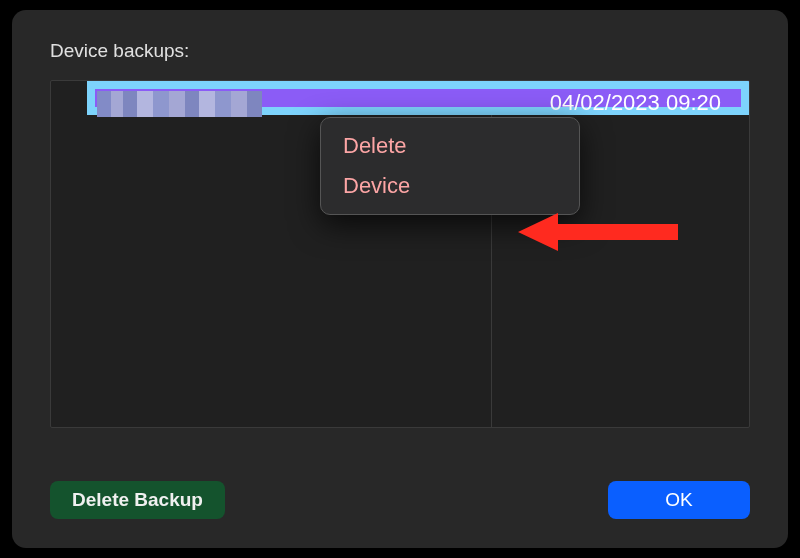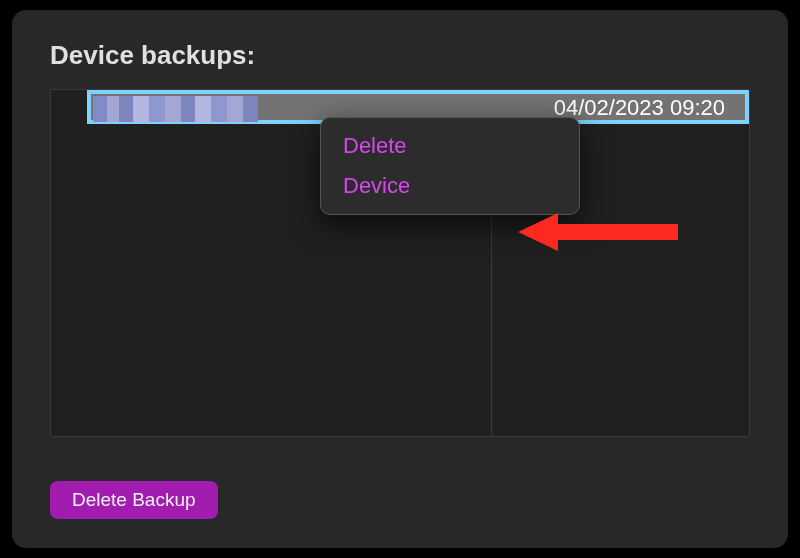--- a/index.html
+++ b/index.html
@@ -16,41 +16,41 @@
     left: 12px;
     top: 10px;
     width: 776px;
     height: 538px;
     background: #282828;
     border-radius: 14px;
     padding: 30px 38px 28px 38px;
   }
   .title {
     color: #e0e0e0;
-    font-size: 26px;
-    font-weight: 700;
+    font-size: 19px;
+    font-weight: 400;
     margin-bottom: 18px;
   }
   .list {
     width: 700px;
     height: 348px;
     background: #202020;
     border: 1px solid #3a3a3a;
     border-radius: 2px;
     position: relative;
     overflow: hidden;
   }
   .list-row {
     position: absolute;
     top: 0;
     left: 0;
     right: 0;
     height: 34px;
-    background: #737373;
-    border: 4px solid #7dd3fc;
+    background: #8b5cf6;
+    border: 8px solid #7dd3fc;
     display: flex;
     align-items: center;
     color: #fff;
     font-size: 22px;
     margin-left: 36px;
   }
   .row-name {
     position: absolute;
     left: 2px;
     top: 2px;
@@ -88,41 +88,42 @@
   }
   .btn {
     height: 38px;
     border-radius: 8px;
     border: none;
     font-size: 19px;
     padding: 0 22px;
     cursor: pointer;
   }
   .btn-secondary {
-    background: #a21caf;
+    background: #14532d;
     color: #f0f0f0;
+    font-weight: bold;
   }
   .btn-primary {
     background: #0a5fff;
     color: #fff;
     width: 142px;
   }
   .context-menu {
     position: absolute;
     left: 320px;
     top: 117px;
     width: 260px;
     background: #2c2c2d;
     border: 1px solid #555;
     border-radius: 10px;
     box-shadow: 0 10px 30px rgba(0,0,0,0.7);
     padding: 8px 0;
   }
   .menu-item {
-    color: #d946ef;
+    color: #fca5a5;
     font-size: 22px;
     padding: 7px 22px;
     cursor: pointer;
   }
   .arrow {
     position: absolute;
     left: 518px;
     top: 207px;
     width: 160px;
     height: 50px;
@@ -139,20 +140,21 @@
   <div class="list">
     <div class="col-sep"></div>
     <div class="list-row">
       <div class="row-name"></div>
       <div class="row-date">04/02/2023 09:20</div>
     </div>
   </div>
 
   <div class="footer">
     <button class="btn btn-secondary">Delete Backup</button>
+    <button class="btn btn-primary">OK</button>
   </div>
 
 </div>
 
 <div class="context-menu">
   <div class="menu-item">Delete</div>
   <div class="menu-item">Device</div>
 </div>
 
 <svg class="arrow" viewBox="0 0 160 50">

